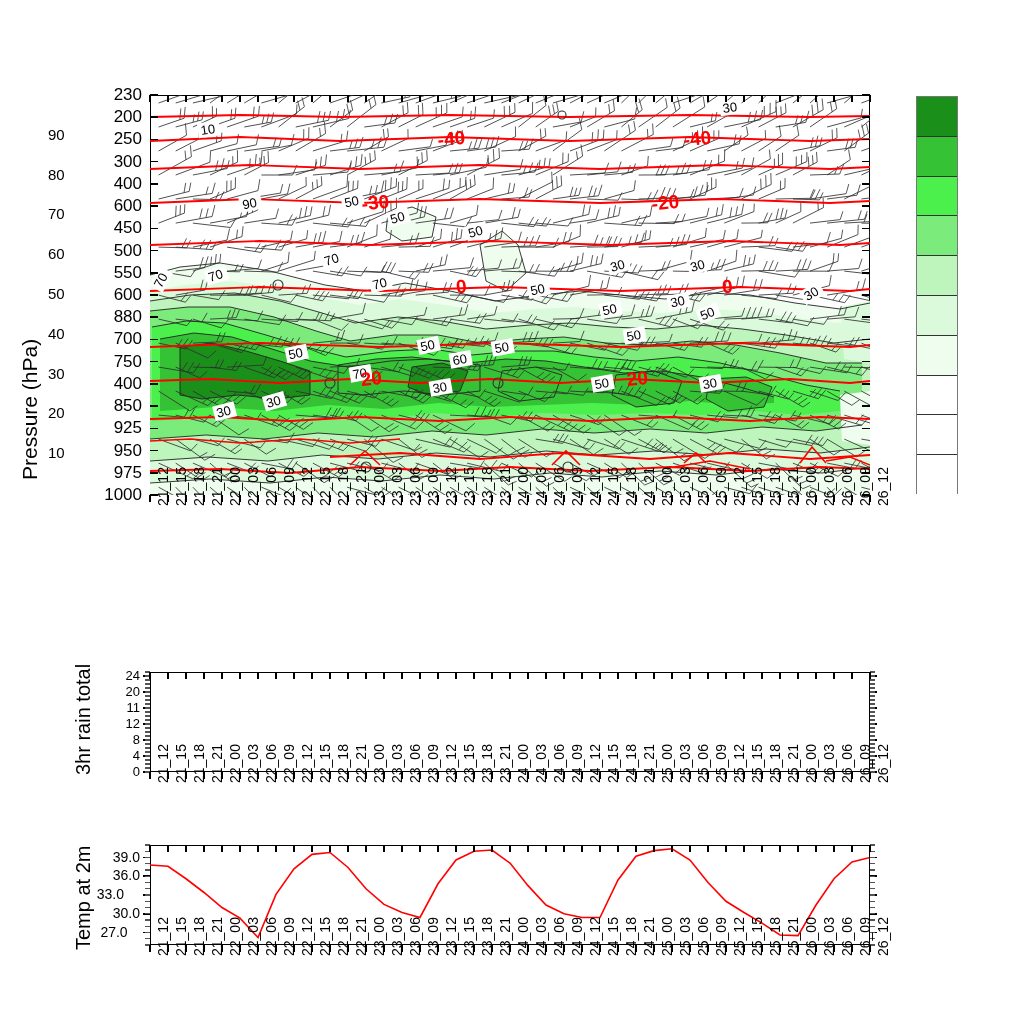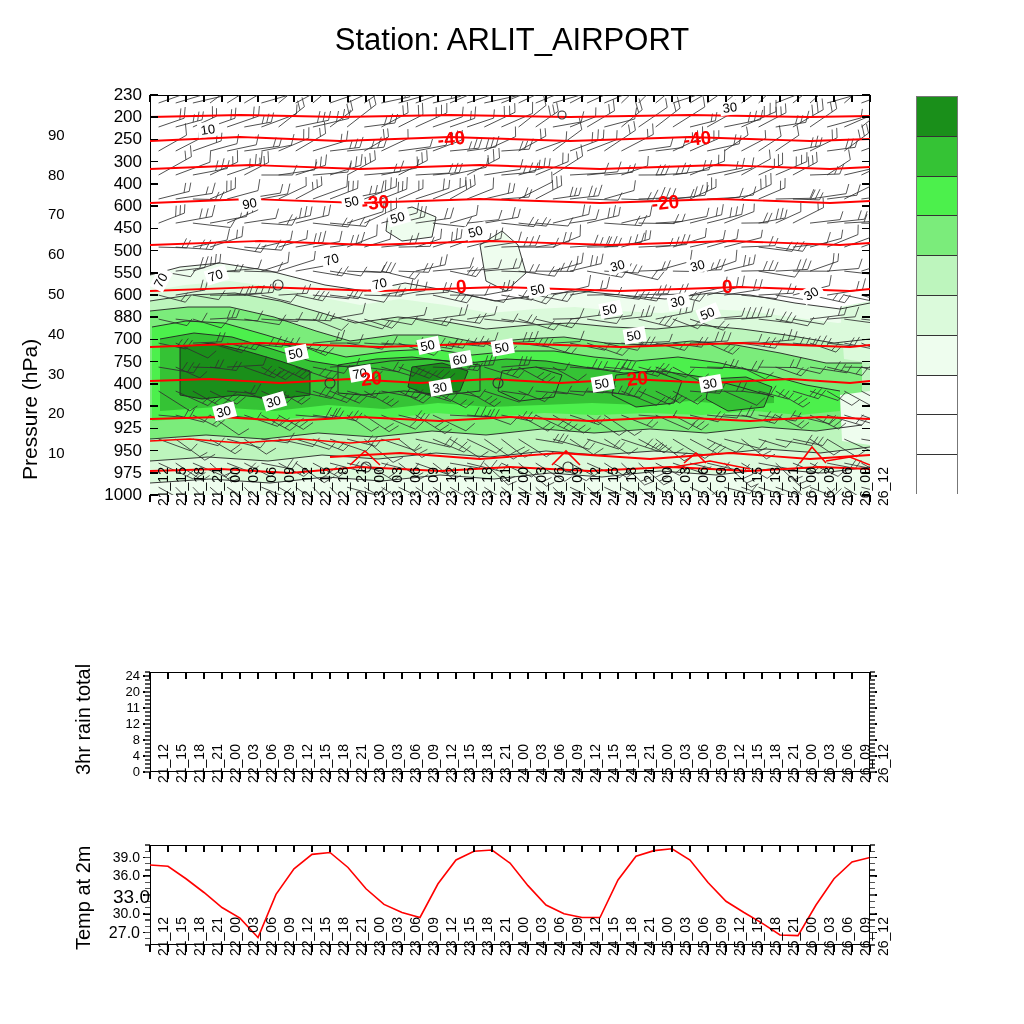--- a/index.html
+++ b/index.html
@@ -45,21 +45,20 @@
   #rain-frame{left:150px;top:672px;width:720px;height:100px;}
   
   #temp-frame{left:150px;top:845px;width:720px;height:100px;}
   #temp-svg{position:absolute;left:150px;top:845px;width:720px;height:100px;}
 </style>
 </head>
 <body>
 
 <div class="page">
 
-  <div class="title">Station: ARLIT_AIRPORT</div>
 
   <div class="axistitle" id="xsec-axistitle" style="left:18px;top:480px;font-size:21px;">Pressure (hPa)</div>
 
   <div class="frame" id="xsec-frame"></div>
   <svg id="xsec-svg" viewBox="0 0 720 400" preserveAspectRatio="none">
     <defs>
       <clipPath id="xclip">
           <rect x="0" y="0" width="720" height="400"></rect>
         </clipPath>
     </defs>
@@ -2825,23 +2824,23 @@
       <div class="ytick minor" style="left:145px;top:856.9px;width:5px;"></div>
       <div class="ytick minor" style="left:870px;top:856.9px;width:5px;"></div>
       <div class="ytick minor" style="left:145px;top:850.65px;width:5px;"></div>
       <div class="ytick minor" style="left:870px;top:850.65px;width:5px;"></div>
       <div class="ytick minor" style="left:145px;top:844.4px;width:5px;"></div>
       <div class="ytick minor" style="left:870px;top:844.4px;width:5px;"></div>
     </div>
   <div id="temp-ylabels">
       <div class="ylab" style="left:88px;top:849.5px;width:52px;font-size:14px;">39.0</div>
       <div class="ylab" style="left:88px;top:868.25px;width:52px;font-size:14px;">36.0</div>
-      <div class="ylab" style="left:98px;top:887px;width:52px;font-size:19px;">33.0</div>
+      <div class="ylab" style="left:72px;top:887px;width:52px;font-size:14px;">33.0</div>
       <div class="ylab" style="left:88px;top:905.75px;width:52px;font-size:14px;">30.0</div>
-      <div class="ylab" style="left:88px;top:924.5px;width:52px;font-size:16px;">27.0</div>
+      <div class="ylab" style="left:88px;top:924.5px;width:52px;font-size:14px;text-align:center;">27.0</div>
     </div>
   <div id="temp-xticks">
       <div class="xtick" style="left:149.3px;top:945px;height:7px;"></div>
       <div class="xtick" style="left:149.3px;top:845px;height:7px;"></div>
       <div class="xtick" style="left:167.3px;top:945px;height:7px;"></div>
       <div class="xtick" style="left:167.3px;top:845px;height:7px;"></div>
       <div class="xtick" style="left:185.3px;top:945px;height:7px;"></div>
       <div class="xtick" style="left:185.3px;top:845px;height:7px;"></div>
       <div class="xtick" style="left:203.3px;top:945px;height:7px;"></div>
       <div class="xtick" style="left:203.3px;top:845px;height:7px;"></div>

